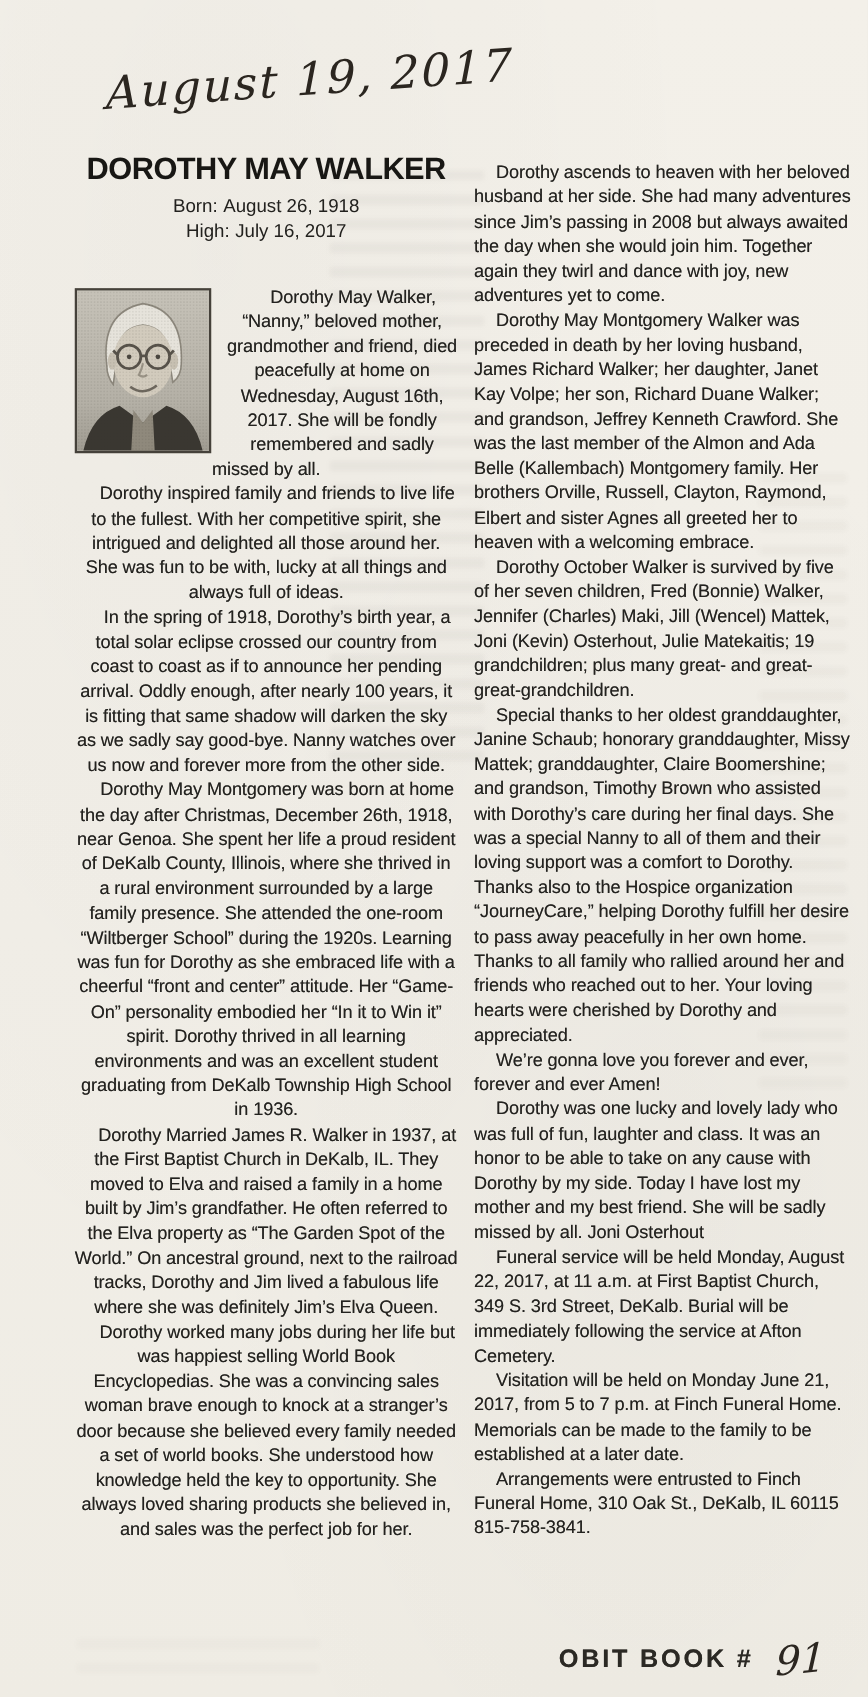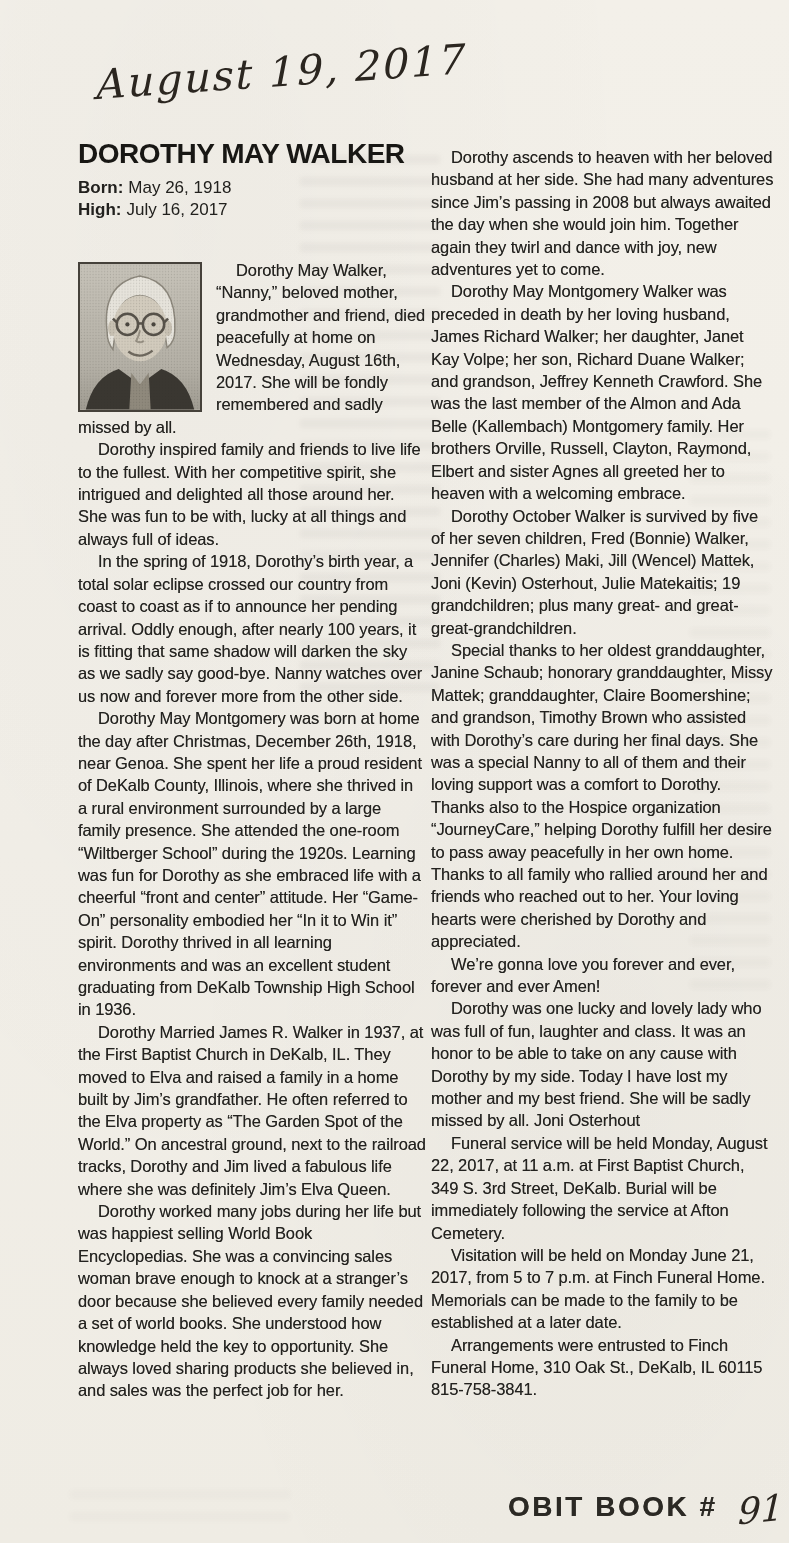--- a/index.html
+++ b/index.html
@@ -27,49 +27,49 @@
 
   .handwritten-date {
     position:absolute; left:96px; top:48px;
     font-family:"DejaVu Serif", cursive;
     font-style:italic; font-size:41px; letter-spacing:2px;
     color:#2b2620; transform:rotate(-4deg) skewX(-4deg);
     white-space:nowrap;
   }
 
   .col { position:absolute; }
-  .col-left  { left:78px;  top:138px; width:348px; }
+  .col-left  { left:68px;  top:138px; width:348px;text-align:center; }
   .col-right { left:431px; top:146px; width:344px; }
 
   .obit-name {
     font-size:28px; font-weight:bold; letter-spacing:-0.5px;
     margin:0 0 7px 0; color:#181714; white-space:nowrap;
   }
   .vital { font-size:17px; line-height:22px; color:#22211e; }
-  .vital .lab { font-weight:bold; margin-right:5px; }
+  .vital .lab { font-weight:normal; margin-right:5px; }
 
   .para-flow { margin-top:38px; }
   .col p {
     font-size:16.5px; line-height:22.4px; letter-spacing:-0.1px;
     margin:0; text-indent:20px; color:#23221f;
     text-shadow:0 0 .4px rgba(30,29,27,.55);
   }
 
   .photo {
     float:left; width:124px; height:150px; margin:3px 14px 3px 0;
     border:2px solid #45413a; box-sizing:border-box; background:#bdb9af;
   }
   .photo svg { display:block; width:100%; height:100%; }
 
   .stamp {
     position:absolute; left:508px; top:1489px; white-space:nowrap;
     color:#2b2924;
   }
   .stamp .stamp-label {
-    font-size:28px; font-weight:bold; letter-spacing:2.5px;
+    font-size:23px; font-weight:bold; letter-spacing:2.5px;
     text-shadow:0 0 .6px rgba(43,41,36,.7);
   }
   .stamp .stamp-number {
     display:inline-block; font-family:"DejaVu Serif", cursive;
     font-style:italic; font-size:36px; margin-left:16px;
     transform:rotate(-6deg) skewX(-8deg); vertical-align:-6px; color:#2b2620;
   }
 </style>
 </head>
 <body>
@@ -79,21 +79,21 @@
   <div class="bleed b1"></div>
   <div class="bleed b2"></div>
   <div class="bleed b3"></div>
 
   <div class="handwritten-date">August 19, 2017</div>
 
   <div class="col col-left">
     <h1 class="obit-name">DOROTHY MAY WALKER</h1>
 
     <div class="vital">
-      <span class="lab">Born:</span><span>May 26, 1918</span>
+      <span class="lab">Born:</span><span>August 26, 1918</span>
     </div>
     <div class="vital">
       <span class="lab">High:</span><span>July 16, 2017</span>
     </div>
 
     <div class="para-flow">
       <div class="photo" title="black-and-white newspaper portrait of elderly woman with glasses">
         <svg viewBox="0 0 124 150">
           <defs>
             <linearGradient id="bgGrad" x1="0" y1="0" x2="0" y2="1">

